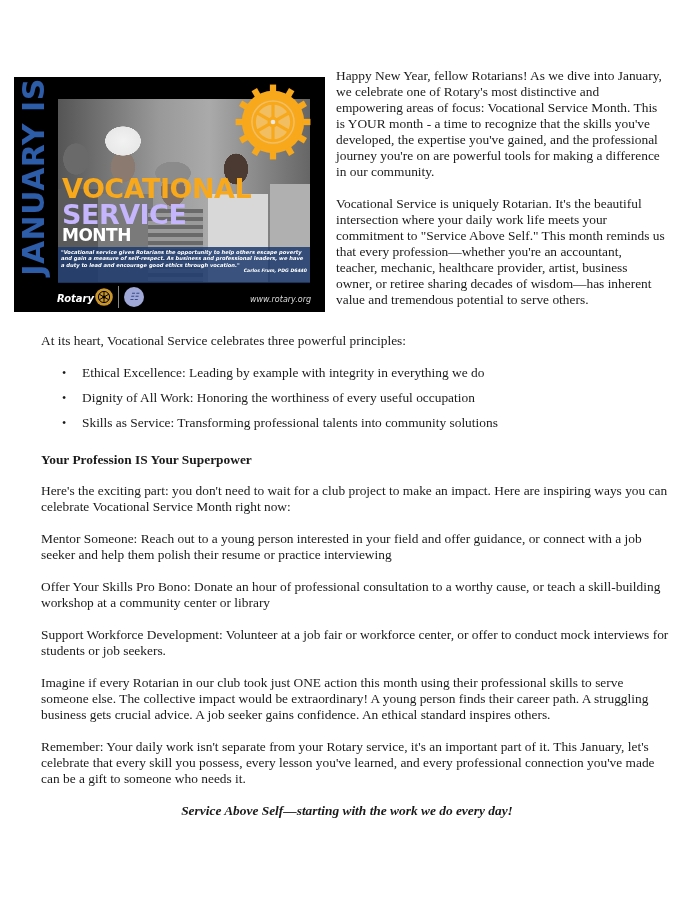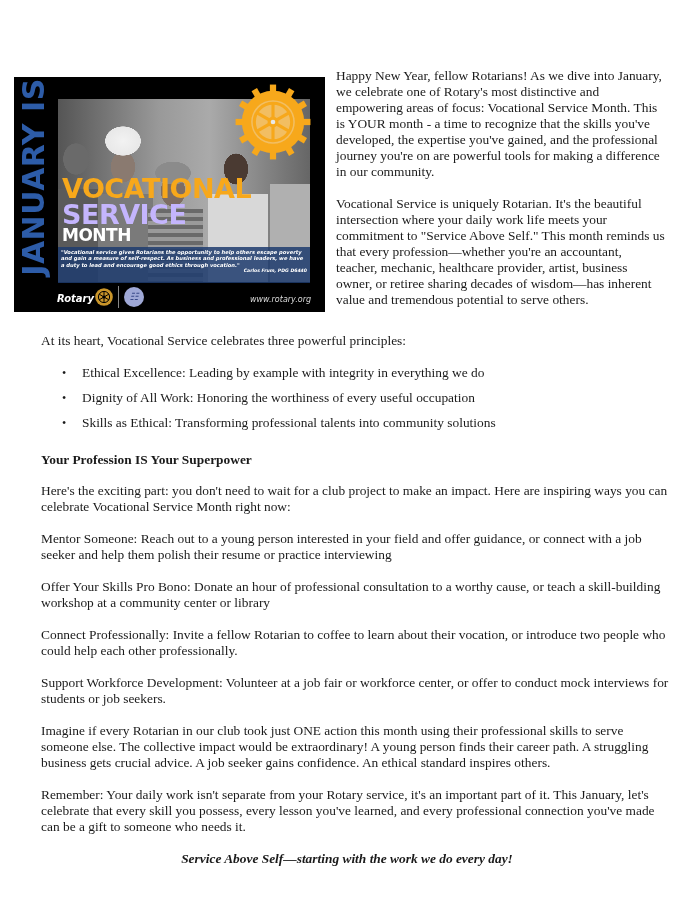--- a/index.html
+++ b/index.html
@@ -178,28 +178,27 @@
     <li>
       <span class="bullet">•</span>
       <b>Ethical Excellence</b><span>: Leading by example with integrity in everything we do</span>
     </li>
     <li>
       <span class="bullet">•</span>
       <b>Dignity of All Work</b><span>: Honoring the worthiness of every useful occupation</span>
     </li>
     <li>
       <span class="bullet">•</span>
-      <b>Skills as Ethical</b><span>: Transforming professional talents into community solutions</span>
+      <b>Skills as Service</b><span>: Transforming professional talents into community solutions</span>
     </li>
   </ul>
 
   <p class="section-heading">Your Profession IS Your Superpower</p>
   <p class="para">Here's the exciting part: you don't need to wait for a club project to make an impact. Here are inspiring ways you can celebrate Vocational Service Month right now:</p>
 
   <p class="para"><b>Mentor Someone:</b><span> Reach out to a young person interested in your field and offer guidance, or connect with a job seeker and help them polish their resume or practice interviewing</span></p>
   <p class="para"><b>Offer Your Skills Pro Bono:</b><span> Donate an hour of professional consultation to a worthy cause, or teach a skill-building workshop at a community center or library</span></p>
-  <p class="para"><b>Connect Professionally:</b><span> Invite a fellow Rotarian to coffee to learn about their vocation, or introduce two people who could help each other professionally.</span></p>
   <p class="para"><b>Support Workforce Development:</b><span> Volunteer at a job fair or workforce center, or offer to conduct mock interviews for students or job seekers.</span></p>
 
   <p class="para">Imagine if every Rotarian in our club took just ONE action this month using their professional skills to serve someone else. The collective impact would be extraordinary! A young person finds their career path. A struggling business gets crucial advice. A job seeker gains confidence. An ethical standard inspires others.</p>
   <p class="para">Remember: Your daily work isn't separate from your Rotary service, it's an important part of it. This January, let's celebrate that every skill you possess, every lesson you've learned, and every professional connection you've made can be a gift to someone who needs it.</p>
   <p class="closing">Service Above Self—starting with the work we do every day!</p>
 </div>
 
 </body></html>

